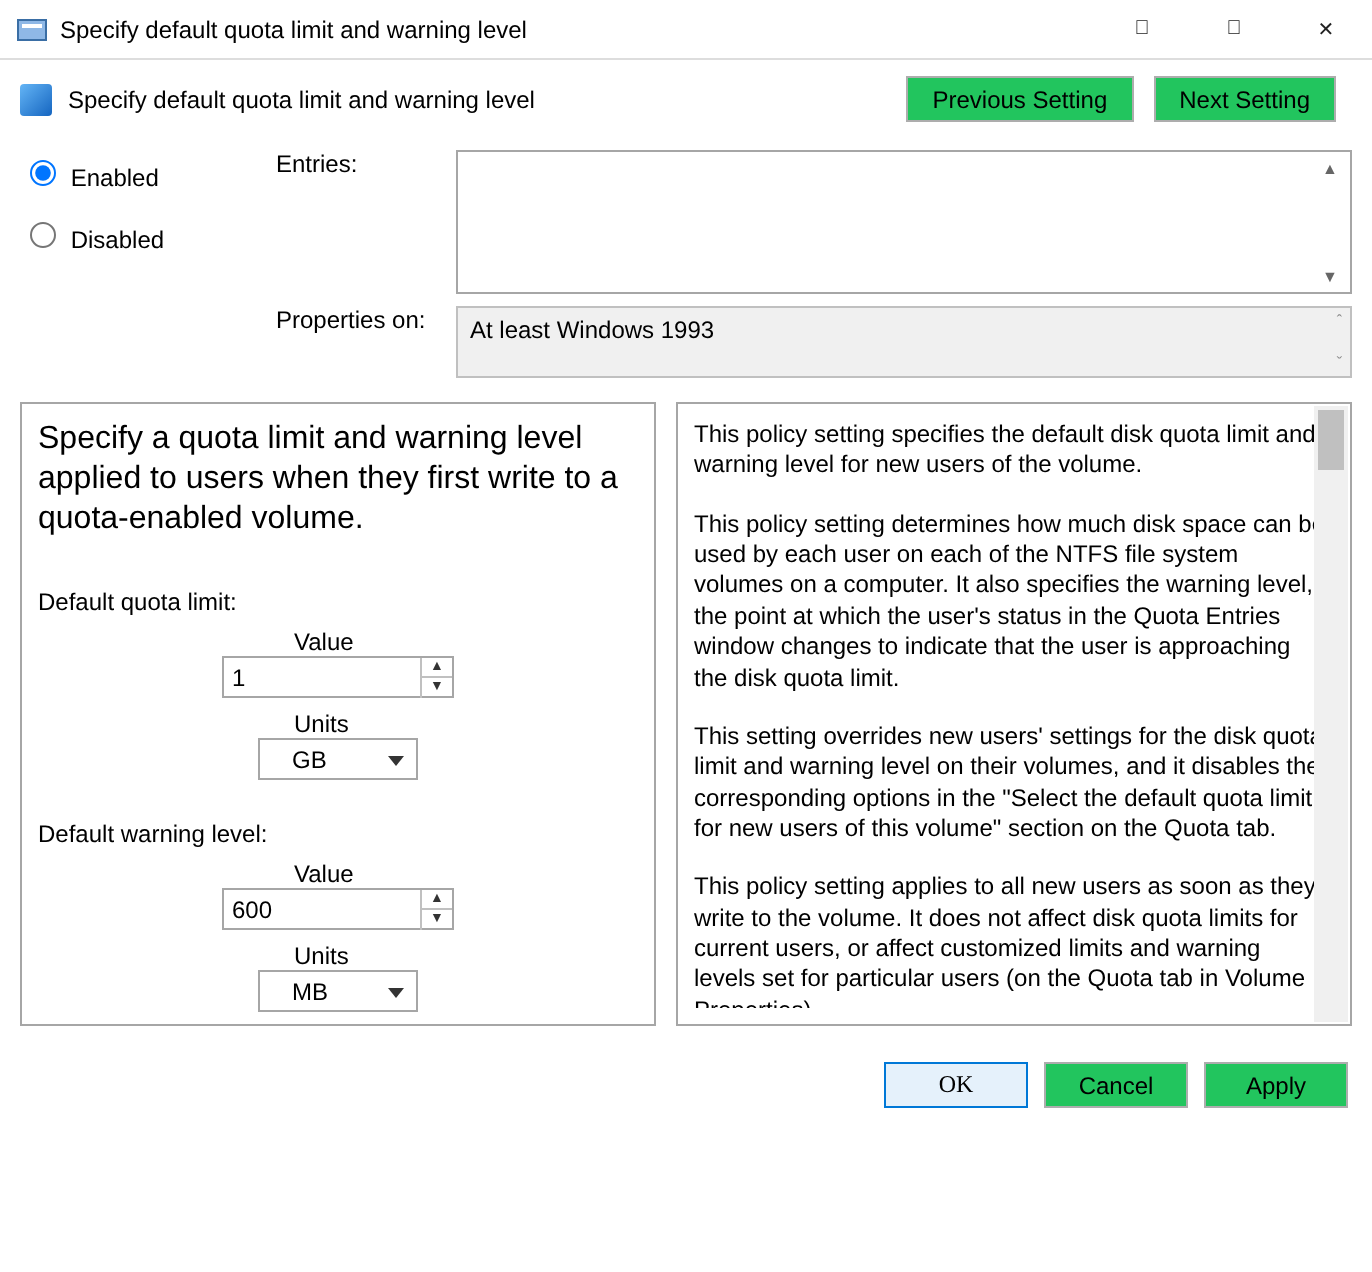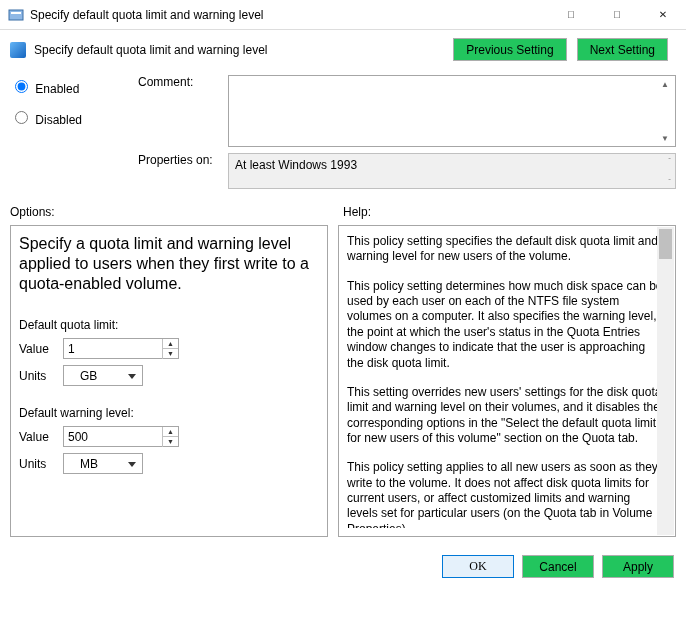--- a/index.html
+++ b/index.html
@@ -66,21 +66,21 @@
 .section-labels { display:flex; margin-top:10px; }
 .section-labels .olabel { width: 50%; padding-left:0; font-size:12px;}
 .panes { display:flex; gap:10px; margin-top:6px; height: 312px;}
 .pane { border:1px solid #a6a6a6; background:#fff; padding:8px; overflow:hidden; position:relative;}
 .pane.options { width: 318px; }
 .pane.help { flex:1; }
 .help-inner { height:100%; overflow:auto; padding-right:4px; font-size:12px; line-height:1.28;}
 .help-inner p { margin:0 0 14px 0; }
 .opt-desc { font-size:16px; line-height:1.25; margin-bottom:24px; }
 .group-label { font-size:12px; margin: 4px 0 6px 0; }
-.val-row { display:flex; align-items:center; margin-bottom:6px; }
+.val-row { display:flex; align-items:center; margin-bottom:6px;flex-direction:column; }
 .val-row .vlbl { width:44px; font-size:12px; }
 .num-input {
   width: 116px; height:21px; border:1px solid #a6a6a6; display:flex; align-items:center;
 }
 .num-input .nval { flex:1; padding:0 4px; font-size:12px; }
 .num-input .nspin { width:16px; display:flex; flex-direction:column; border-left:1px solid #c0c0c0;}
 .num-input .nspin div { height:10px; font-size:7px; text-align:center; line-height:10px; color:#333; border-bottom:1px solid #c0c0c0;}
 .num-input .nspin div:last-child{border-bottom:none;}
 .select {
   width: 80px; height:21px; border:1px solid #a6a6a6; display:flex; align-items:center; padding:0 16px; font-size:12px; position:relative;
@@ -132,43 +132,39 @@
         <input type="radio" name="state" checked="" style="">
         <span>Enabled</span>
       </label>
       <label>
         <input type="radio" name="state" style="">
         <span>Disabled</span>
       </label>
     </div>
     <div class="fields-col">
       <div class="field-row">
-        <div class="lbl">Comment:</div>
+        <div class="lbl">Entries:</div>
         <div class="comment-box">
           <div class="spinbtns">
             <div class="spin">▲</div>
             <div class="spin" style="margin-top:22px">▼</div>
           </div>
         </div>
       </div>
       <div class="field-row">
         <div class="lbl">Properties on:</div>
         <div class="supported-box">
           <span>At least Windows 1993</span>
           <div style="position:absolute;right:4px;top:2px" class="mini-scroll">ˆ</div>
           <div style="position:absolute;right:4px;bottom:2px" class="mini-scroll">ˇ</div>
         </div>
       </div>
     </div>
   </div>
 
-  <div class="section-labels">
-    <div class="olabel">Options:</div>
-    <div class="olabel">Help:</div>
-  </div>
 
   <div class="panes">
 
     <div class="pane options">
       <div class="opt-desc">Specify a quota limit and warning level applied to users when they first write to a quota-enabled volume.</div>
 
       <div class="group-label">Default quota limit:</div>
       <div class="val-row">
         <div class="vlbl">Value</div>
         <div class="num-input">
@@ -183,21 +179,21 @@
         <div class="vlbl">Units</div>
         <div class="select">
           <span>GB</span>
         </div>
       </div>
 
       <div class="group-label">Default warning level:</div>
       <div class="val-row">
         <div class="vlbl">Value</div>
         <div class="num-input">
-          <div class="nval">500</div>
+          <div class="nval">600</div>
           <div class="nspin">
               <div>▲</div>
               <div>▼</div>
             </div>
         </div>
       </div>
       <div class="val-row">
         <div class="vlbl">Units</div>
         <div class="select">
           <span>MB</span>

